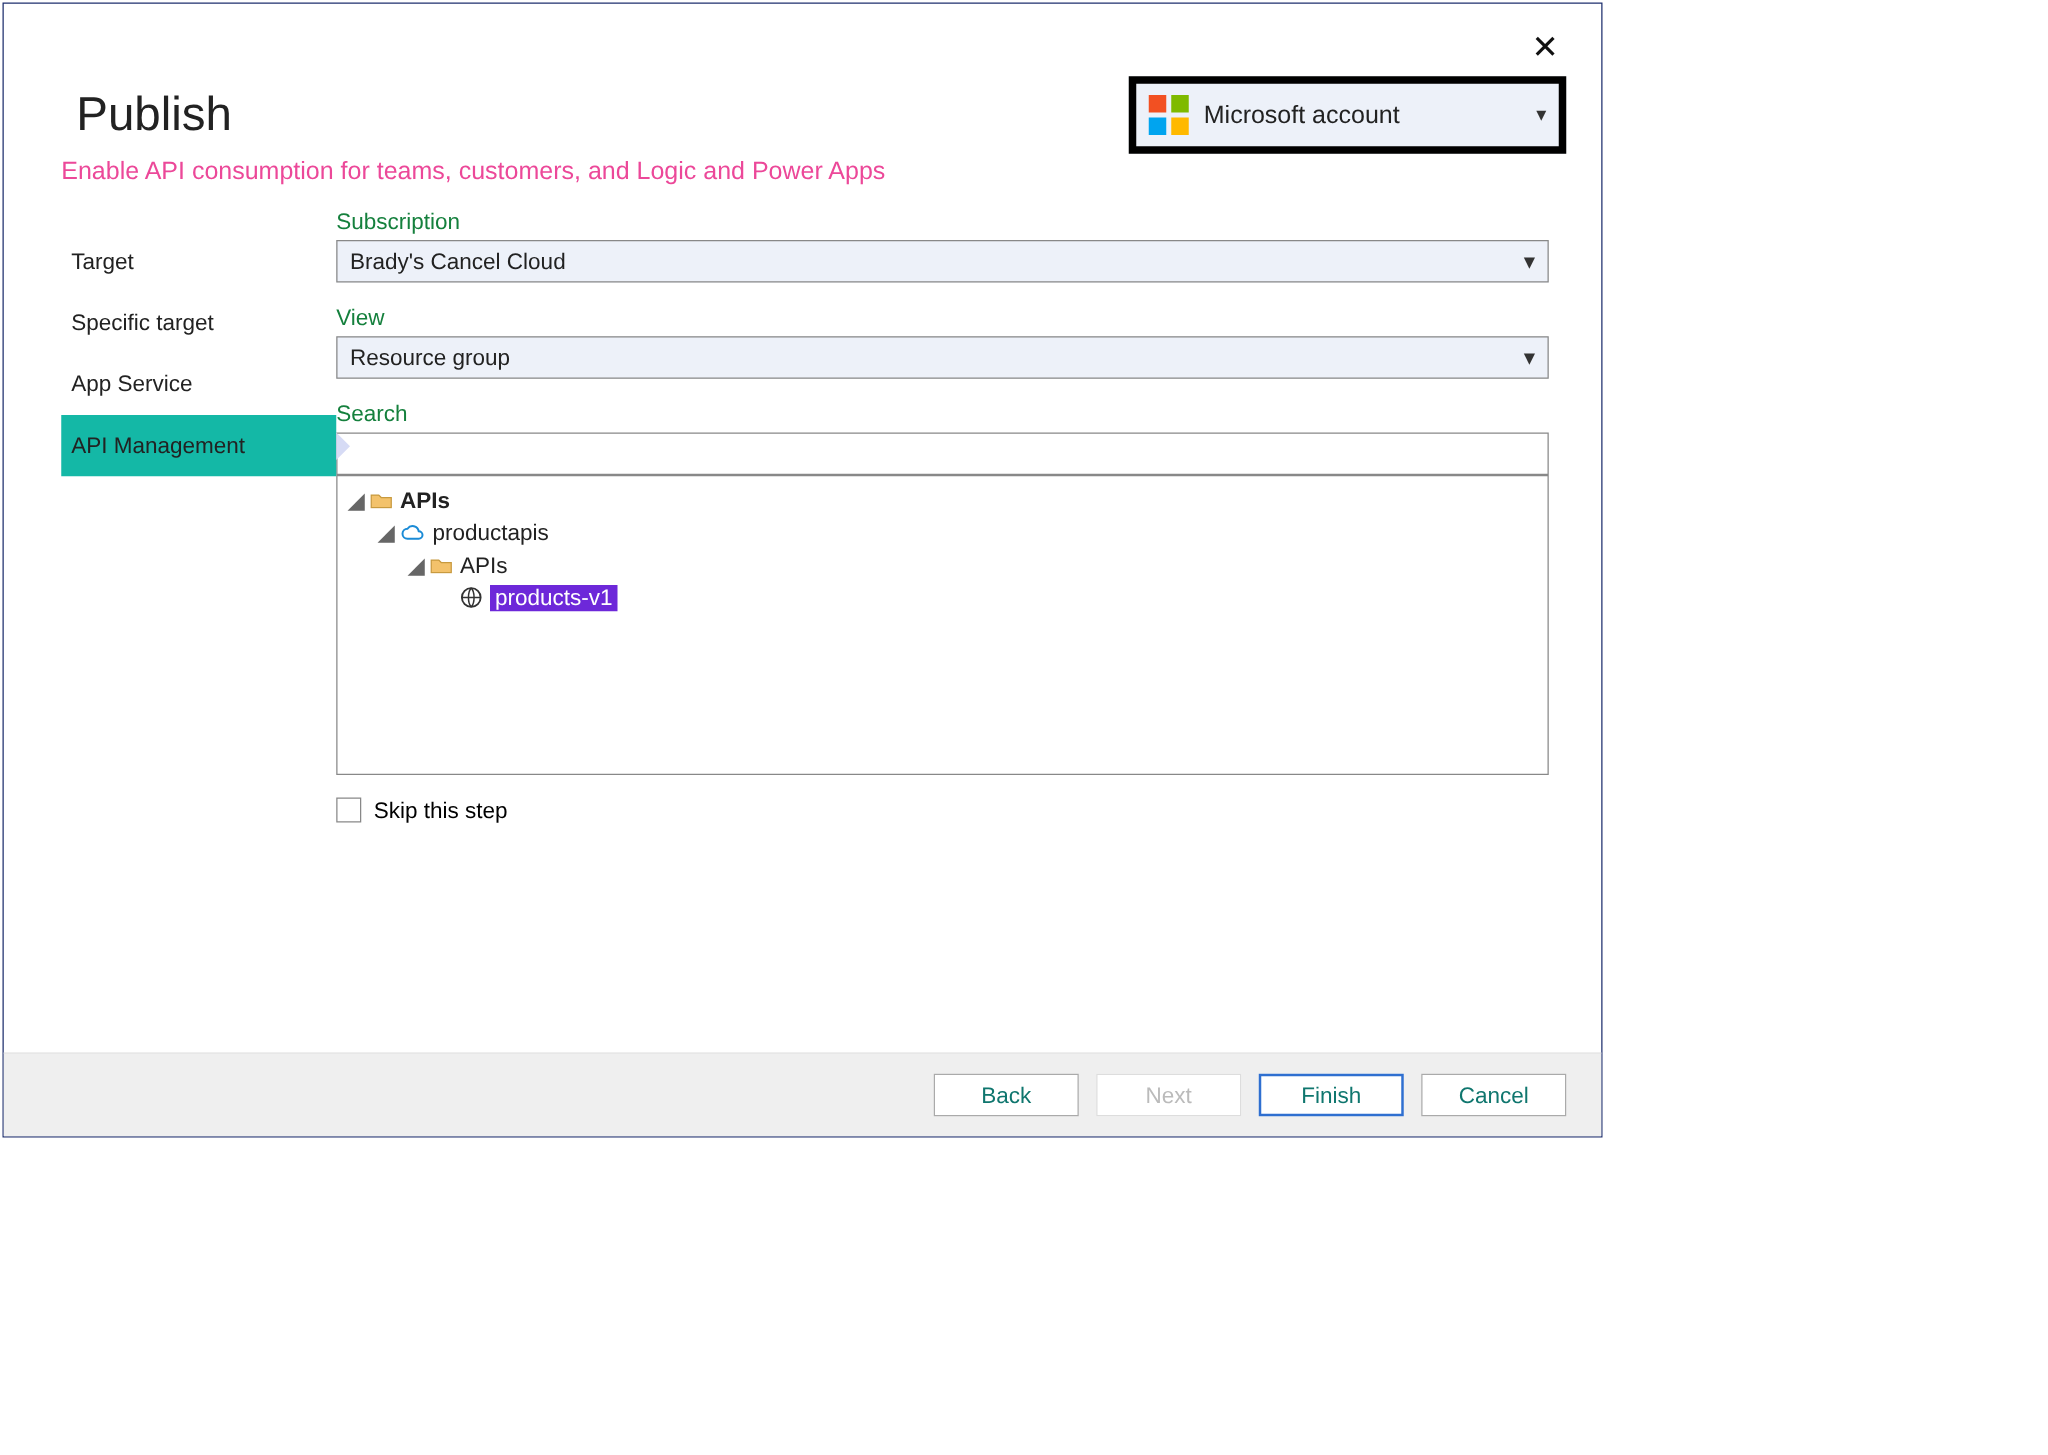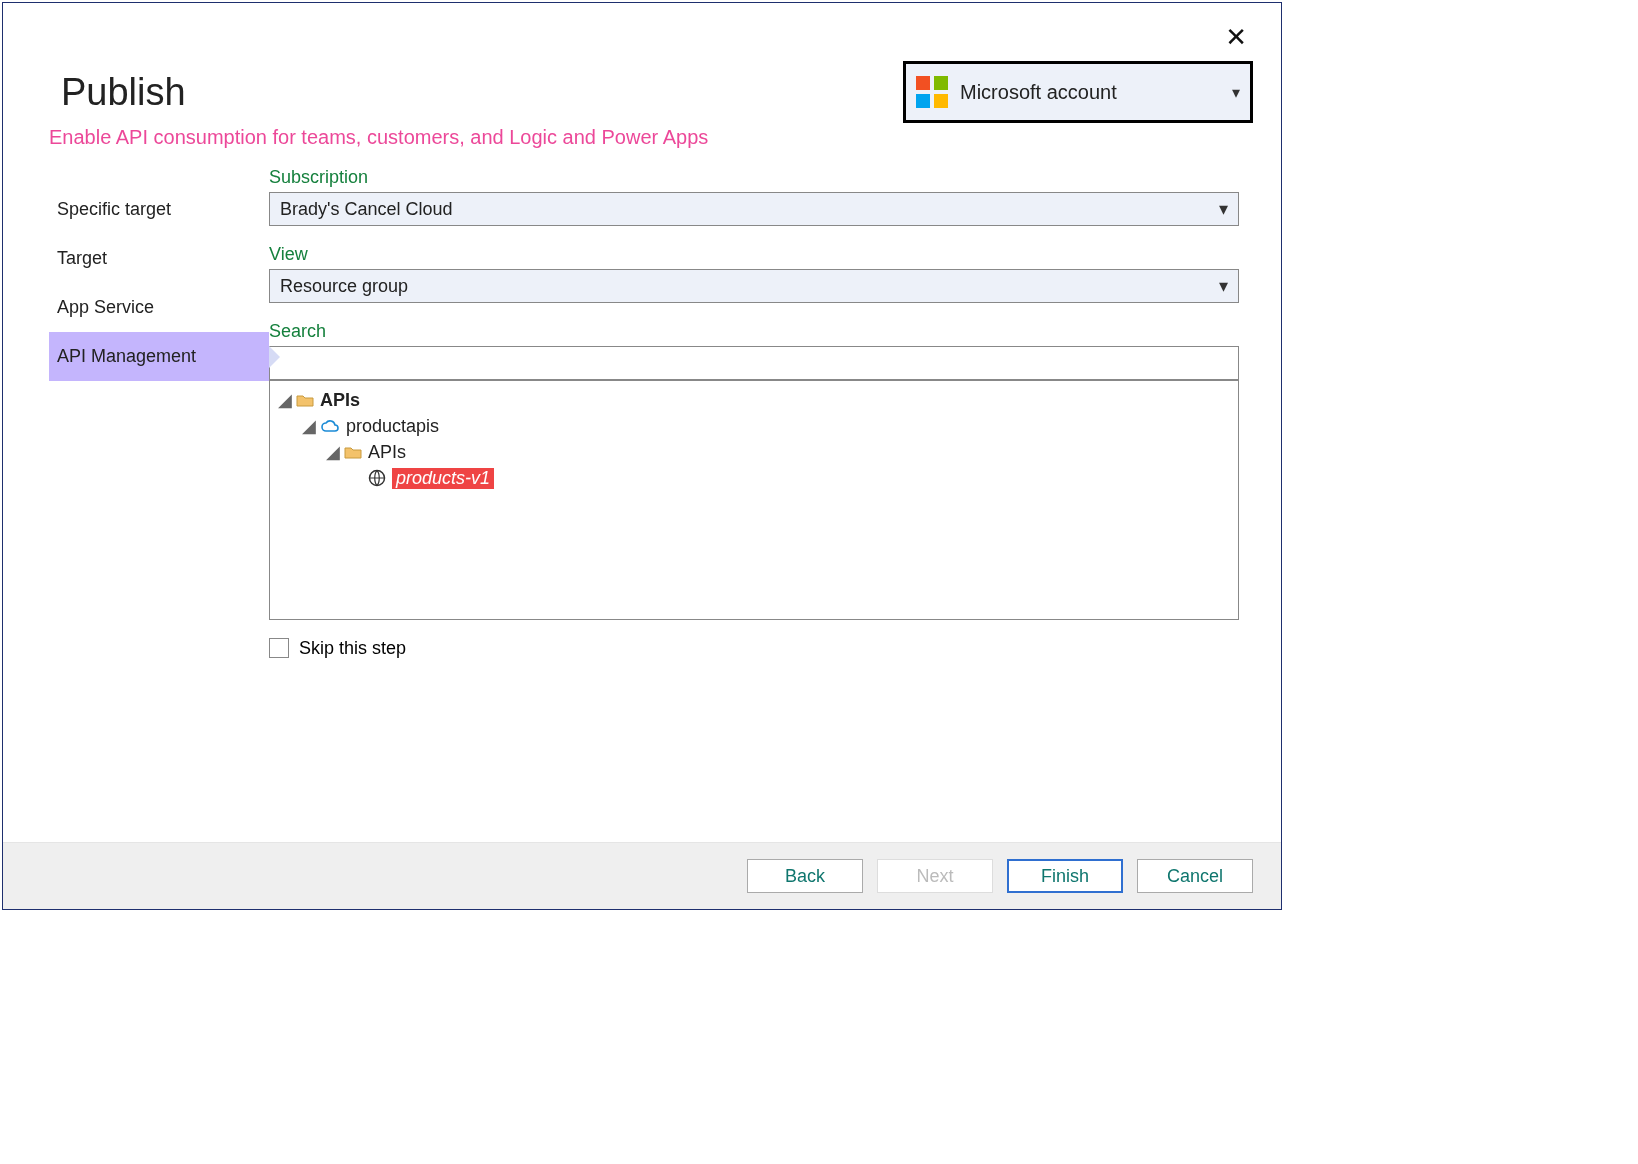--- a/index.html
+++ b/index.html
@@ -18,41 +18,41 @@
     position:absolute; top:20px; right:28px;
     font-size:26px; line-height:1; color:#111; cursor:pointer;
     background:none; border:none;
   }
   .header-area { padding: 56px 46px 10px 46px; }
   h1.title { margin:12px; font-size:38px; font-weight:400; color:#222; }
   .subtitle { margin-top:10px; font-size:20px; color:#ec4899; }
   .account-box {
     position:absolute; top:58px; right:28px;
     width:350px; height:62px;
-    border:3px solid #000000; background:#edf1f9;
+    border:6px solid #000000; background:#edf1f9;
     display:flex; align-items:center;
     padding:0 10px; gap:12px;
   }
   .ms-logo { width:32px; height:32px; display:inline-block; position:relative; }
   .ms-logo span { position:absolute; width:14px; height:14px; }
   .ms-logo .r{ background:#f25022; top:0; left:0;}
   .ms-logo .g{ background:#7fba00; top:0; right:0;}
   .ms-logo .b{ background:#00a4ef; bottom:0; left:0;}
   .ms-logo .y{ background:#ffb900; bottom:0; right:0;}
   .account-label { font-size:20px; color:#222; flex:1; }
   .acc-caret { color:#333; }
 
   .body-row { display:flex; flex:1; padding: 8px 42px 0 46px; min-height:0; }
   .sidebar { width:220px; padding-top:18px; }
   .side-item {
     font-size:18px; color:#222; padding:14px 12px 14px 8px;
     cursor:pointer;
   }
   .side-item.selected {
-    background:#c4b5fd; position:relative;
+    background:#14b8a6; position:relative;
   }
   .side-item.selected::after{
     content:""; position:absolute; right:-11px; top:50%;
     transform:translateY(-50%);
     width:0;height:0;
     border-top:11px solid transparent;
     border-bottom:11px solid transparent;
     border-left:11px solid #d6dbf5;
   }
 
@@ -76,21 +76,21 @@
   .tree-box{
     border:1px solid #888; background:#fff; height:240px; padding:6px 8px; overflow:auto;
   }
   .tree-row{ display:flex; align-items:center; gap:6px; font-size:18px; color:#222; padding:2px 0; }
   .tri{ display:inline-block; width:12px; text-align:center; color:#666; }
   .indent1{ padding-left:24px; }
   .indent2{ padding-left:48px; }
   .indent3{ padding-left:72px; }
   .folder-icon svg, .cloud-icon svg, .globe-icon svg { display:block; }
   .bold{ font-weight:600; }
-  .sel-node{ background:#ef4444; color:#fff; padding:0 4px;font-style:italic; }
+  .sel-node{ background:#6d28d9; color:#fff; padding:0 4px; }
   .skip-row{ display:flex; align-items:flex-start; gap:10px; margin-top:18px; }
   .chk{ width:20px; height:20px; border:1px solid #888; background:#fff; display:inline-block; }
   .skip-label{ font-size:18px; }
 
   .footer {
     background:#efefef; padding:16px 28px; display:flex; justify-content:flex-end; gap:14px;
     border-top:1px solid #e5e5e5;
   }
   .btn{
     min-width:116px; height:34px; border:1px solid #aaa; background:#fff;
@@ -117,22 +117,22 @@
         <span class="g"></span>
         <span class="b"></span>
         <span class="y"></span>
     </span>
     <span class="account-label">Microsoft account</span>
     <span class="acc-caret">▾</span>
   </div>
 
   <div class="body-row">
     <div class="sidebar">
+      <div class="side-item"><span>Target</span></div>
       <div class="side-item"><span>Specific target</span></div>
-      <div class="side-item"><span>Target</span></div>
       <div class="side-item"><span>App Service</span></div>
       <div class="side-item selected"><span>API Management</span></div>
     </div>
 
     <div class="main">
 
       <div class="field-label">Subscription</div>
       <div class="dd">
         <span>Brady's Cancel Cloud</span>
         <span class="caret">▾</span>

